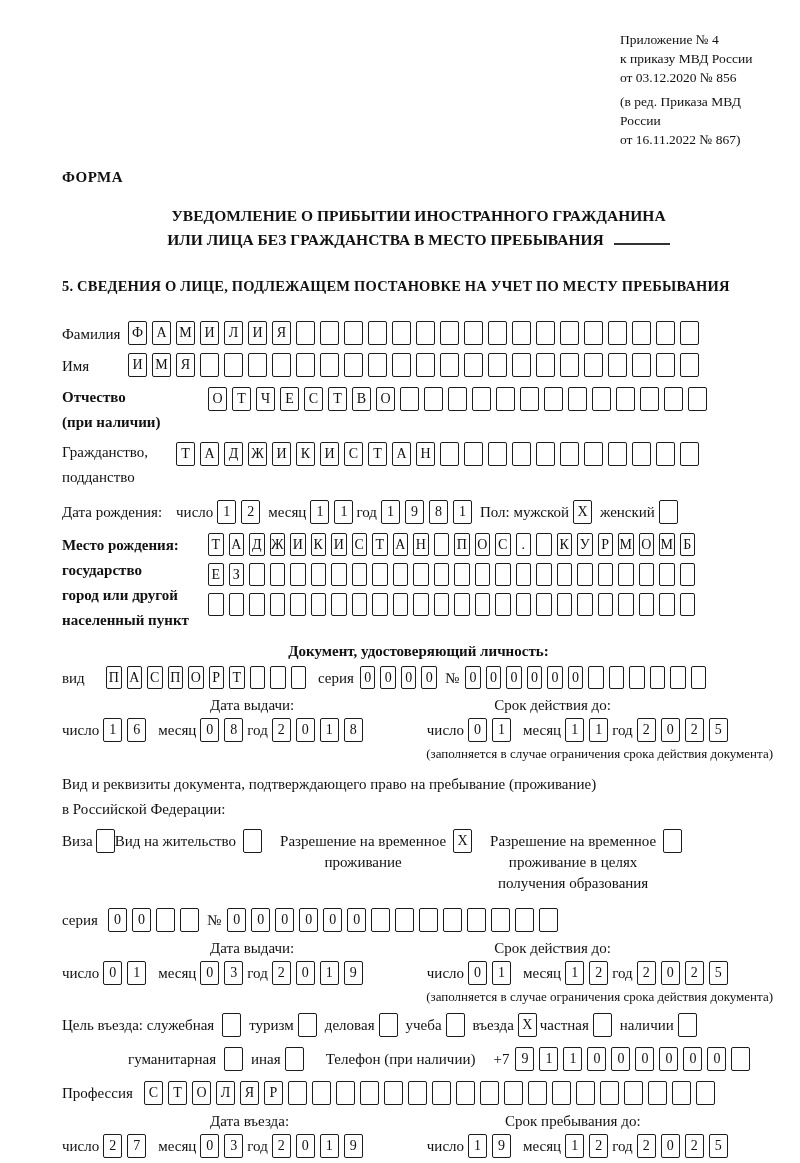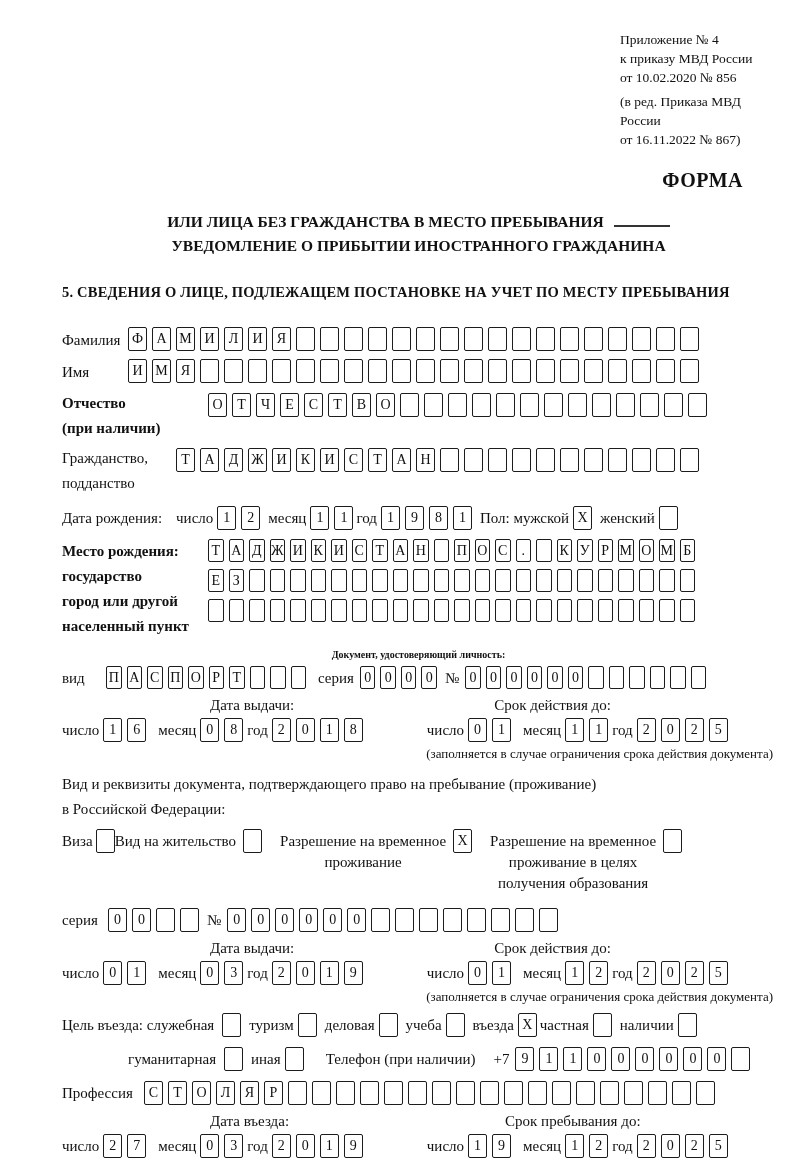--- a/index.html
+++ b/index.html
@@ -5,21 +5,21 @@
   * { margin:0; padding:0; box-sizing:border-box; }
   html,body { background:#fff; }
   .page {
     position:relative; width:800px; min-height:1163px; margin:0 auto;
     background:#fff; color:#111;
     font-family:"Liberation Serif","DejaVu Serif",serif;
     padding:30px 25px 20px 62px; font-size:15px;
   }
   .appendix { margin-left:558px; font-size:13.5px; line-height:19px; }
   .appendix .amend { margin-top:5px; }
-  .forma { text-align:right; padding-right:32px; font-weight:bold; font-size:20px; margin-top:20px; letter-spacing:.5px; }
+  .forma { text-align:left; padding-right:32px; font-weight:bold; font-size:15px; margin-top:20px; letter-spacing:.5px; }
   .title { text-align:center; font-weight:bold; font-size:15.5px; line-height:24px; margin-top:18px; }
   .title-underline { display:inline-block; width:56px; border-bottom:2px solid #333; margin-left:10px; vertical-align:baseline; }
   .section-heading { font-weight:bold; font-size:14.5px; margin-top:26px; letter-spacing:.2px; }
 
   .r { display:flex; align-items:flex-start; margin-top:8px; }
   .rc { align-items:center; }
   .lbl { flex:0 0 auto; line-height:20px; padding-top:3px; }
   .lblcol { display:flex; flex-direction:column; flex:0 0 auto; }
   .lline { line-height:25px; }
   .w66 { width:66px; } .w146 { width:146px;font-weight:bold; } .w114 { width:114px; } .w44 { width:44px; }
@@ -31,52 +31,52 @@
     border:1.6px solid #1c1c1c; border-radius:2px;
     display:flex; align-items:center; justify-content:center;
     font-size:14px; background:#fff;
   }
   .sm .cell { width:15.5px; height:23px; }
   .cellstack { display:flex; flex-direction:column; gap:7px; }
 
   .inline-lbl { padding:3px 4px 0 8px; line-height:20px; flex:0 0 auto; }
   .tight { padding-left:3px; }
 
-  .doc-heading { text-align:center; font-weight:bold; font-size:10px; margin-top:10px; }
+  .doc-heading { text-align:center; font-weight:bold; font-size:15px; margin-top:10px; }
   .two-col-labels { display:flex; margin-top:8px; font-size:15px; }
   .note { font-size:13px; text-align:right; margin-top:4px; padding-right:2px; }
   .para { margin-top:10px; line-height:25px; }
 
   .chk { display:flex; align-items:flex-start; }
   .chk .cells { margin-left:7px; margin-top:1px; }
   .chk-lbl-center { text-align:center; line-height:21px; padding-top:3px; }
 
   .dategroup { display:flex; align-items:center; gap:4px; }
   .dategroup .lbl { padding-top:0; }
 </style>
 </head>
 <body>
 
 <div class="page">
 
   <div class="appendix">
     <div>Приложение № 4</div>
     <div>к приказу МВД России</div>
-    <div>от 10.02.2020 № 856</div>
+    <div>от 03.12.2020 № 856</div>
     <div class="amend">(в ред. Приказа МВД России</div>
     <div>от 16.11.2022 № 867)</div>
   </div>
 
   <div class="forma">ФОРМА</div>
 
   <div class="title">
+    <div>УВЕДОМЛЕНИЕ О ПРИБЫТИИ ИНОСТРАННОГО ГРАЖДАНИНА</div>
     <div>
       <span>ИЛИ ЛИЦА БЕЗ ГРАЖДАНСТВА В МЕСТО ПРЕБЫВАНИЯ</span><span class="title-underline"></span>
     </div>
-    <div>УВЕДОМЛЕНИЕ О ПРИБЫТИИ ИНОСТРАННОГО ГРАЖДАНИНА</div>
   </div>
 
   <div class="section-heading">5. СВЕДЕНИЯ О ЛИЦЕ, ПОДЛЕЖАЩЕМ ПОСТАНОВКЕ НА УЧЕТ ПО МЕСТУ ПРЕБЫВАНИЯ</div>
 
   <div class="r" style="margin-top:26px">
     <span class="lbl w66">Фамилия</span>
     <span class="cells">
         <span class="cell">Ф</span>
         <span class="cell">А</span>
         <span class="cell">М</span>

